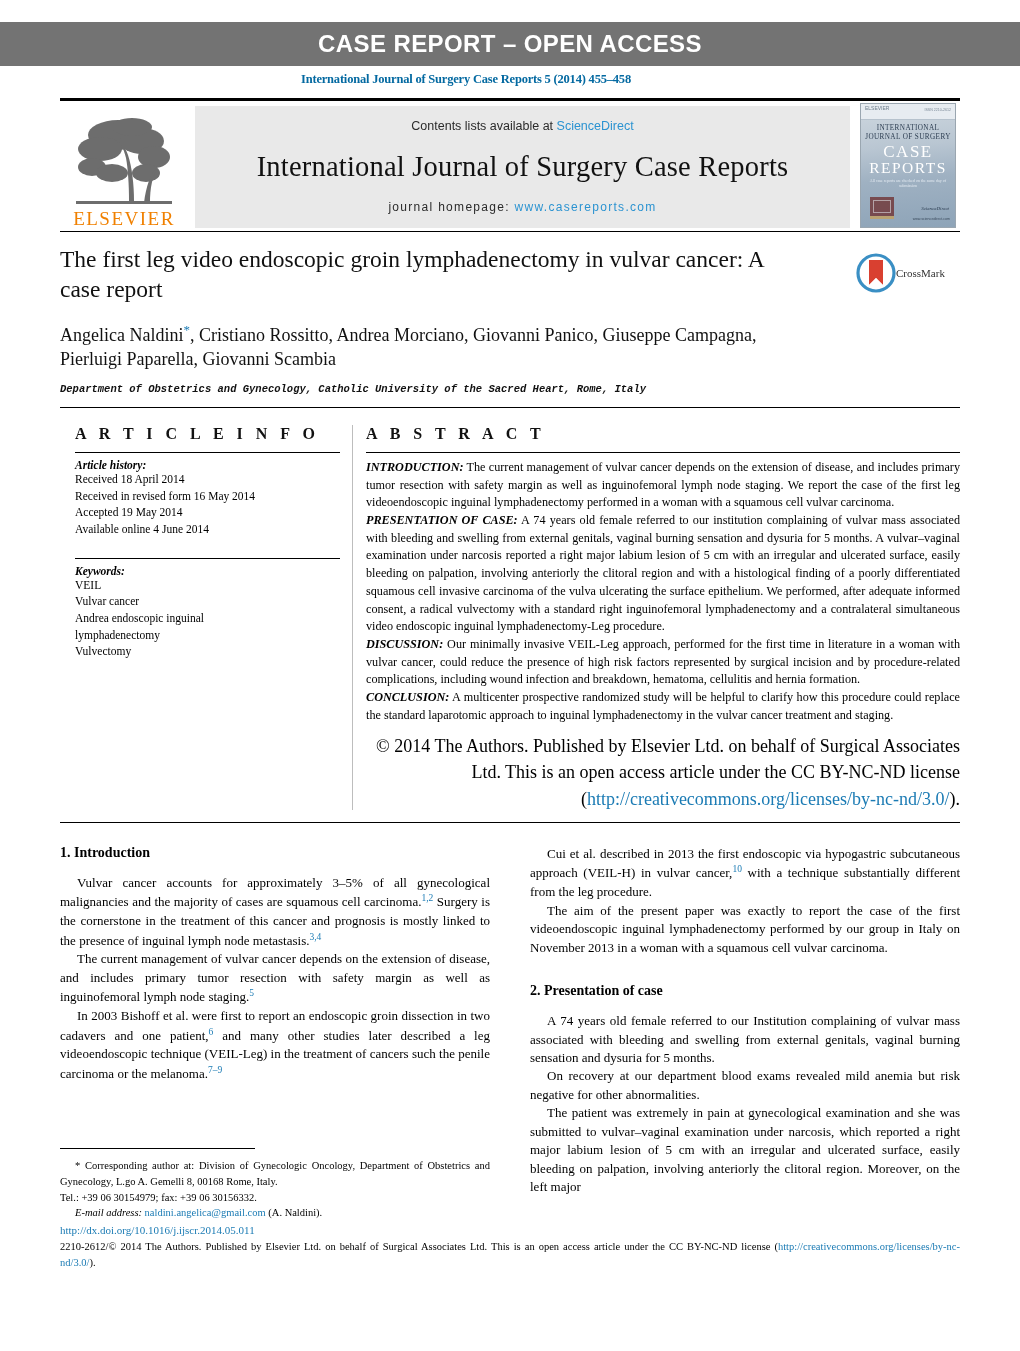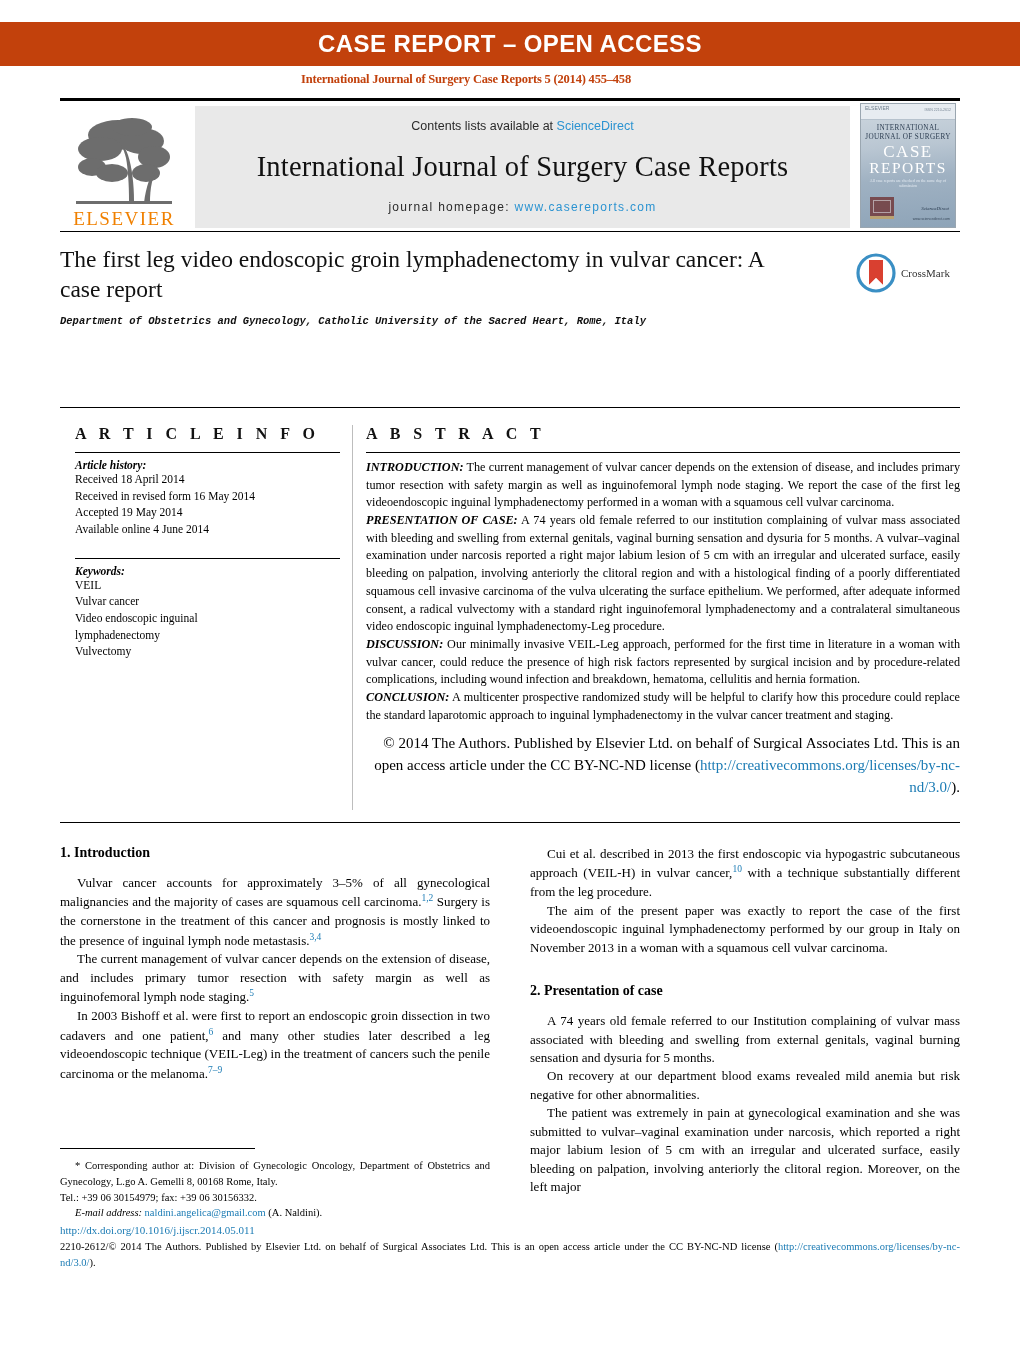--- a/index.html
+++ b/index.html
@@ -9,35 +9,35 @@
     background:#ffffff;
     font-family:"Liberation Serif", serif;
     color:#000;
     position:relative;
     overflow:hidden;
   }
 
   
   .band {
     position:absolute; left:0; top:22px; width:1020px; height:44px;
-    background:#c2410c;
+    background:#737373;
     display:flex; align-items:center; justify-content:center;
   }
   .band-text {
     font-family:"Liberation Sans", sans-serif;
     font-weight:bold; font-size:24px; letter-spacing:.4px;
     color:#ffffff;
   }
 
   
   .jref {
     position:absolute; left:0; top:72px; width:908px;
     text-align:center;
     font-family:"Liberation Serif", serif;
-    font-weight:bold; font-size:12.5px; color:#c2410c;
+    font-weight:bold; font-size:12.5px; color:#0369a1;
     letter-spacing:-0.2px;
     padding-left:24px;
   }
 
   
   .masthead {
     position:absolute; left:60px; top:98px; width:900px; height:134px;
   }
   .masthead-rule-top {
     position:absolute; left:0; top:0; width:900px; height:3px; background:#000;
@@ -140,21 +140,21 @@
     font-size:18px; line-height:1.35; margin:17px 0 0 0; width:760px; color:#111;
   }
   .authors .star { color:#1b7bb4; font-size:13px; vertical-align:super; }
   .affil {
     font-family:Liberation Mono, monospace;
     font-style:italic; font-weight:bold; font-size:10.5px;
     margin:11px 0 0 0; color:#111;
   }
   .crossmark {
     position:absolute; right:0; top:6px; width:104px; height:46px;
-    display:flex; align-items:center; gap:5px;
+    display:flex; align-items:center; 
   }
   .cm-mark { width:40px; height:40px; }
   .cm-text { font-family:"Liberation Serif", serif; font-size:11px; color:#333; }
 
   
   .infoRuleTop {
     position:absolute; left:60px; top:407px; width:900px; height:1px; background:#000;
   }
   .vdiv {
     position:absolute; left:352px; top:425px; width:1px; height:385px; background:#bdbdbd;
@@ -178,21 +178,21 @@
     font-family:"Liberation Serif", serif; font-size:11.5px; line-height:1.45; margin:0;
   }
   .info-gap { height:20px; }
 
   .abs-p {
     font-family:"Liberation Serif", serif; font-size:12.2px; line-height:1.45;
     text-align:justify; margin:0;
   }
   .abs-p .lbl { font-style:italic; font-weight:bold; }
   .abs-copy {
-    font-family:"Liberation Serif", serif; font-size:15px; line-height:1.45;
+    font-family:"Liberation Serif", serif; font-size:18px; line-height:1.45;
     text-align:right; margin:9px 0 0 0;
   }
   .lnk { color:#1b7bb4; }
 
   
   .bodyRule {
     position:absolute; left:60px; top:822px; width:900px; height:1px; background:#000;
   }
   .colL { position:absolute; left:60px; top:845px; width:430px; }
   .colR { position:absolute; left:530px; top:845px; width:430px; }
@@ -281,20 +281,21 @@
     <div class="cover-crest"></div>
     <div class="cover-sdlogo">ScienceDirect</div>
     <div class="cover-url">www.sciencedirect.com</div>
   </div>
 
   <div class="masthead-rule-bottom"></div>
 </div>
 
 <div class="titleblock">
   <h1 class="art-title">The first leg video endoscopic groin lymphadenectomy in vulvar cancer: A case report</h1>
+  <p class="authors"><span>Angelica Naldini</span><span class="star">*</span><span>, Cristiano Rossitto, Andrea Morciano, Giovanni Panico, Giuseppe Campagna, Pierluigi Paparella, Giovanni Scambia</span></p>
   <p class="affil">Department of Obstetrics and Gynecology, Catholic University of the Sacred Heart, Rome, Italy</p>
 
   <div class="crossmark">
     <svg class="cm-mark" viewBox="0 0 40 40">
       <circle cx="20" cy="20" r="18" fill="#ffffff" stroke="#3a8fc4" stroke-width="3.2"></circle>
       <circle cx="20" cy="20" r="14.5" fill="#ffffff"></circle>
       <path d="M13 7 H27 V32 L20 25 L13 32 Z" fill="#d94030"></path>
       <path d="M13 32 L20 25 L27 32 Z" fill="#ffffff"></path>
     </svg>
     <span class="cm-text">CrossMark</span>
@@ -310,21 +311,21 @@
   <p class="ital-lbl">Article history:</p>
   <p class="info-line">Received 18 April 2014</p>
   <p class="info-line">Received in revised form 16 May 2014</p>
   <p class="info-line">Accepted 19 May 2014</p>
   <p class="info-line">Available online 4 June 2014</p>
   <div class="info-gap"></div>
   <div class="hrule w265"></div>
   <p class="ital-lbl">Keywords:</p>
   <p class="info-line">VEIL</p>
   <p class="info-line">Vulvar cancer</p>
-  <p class="info-line">Video endoscopic inguinal</p>
+  <p class="info-line">Andrea endoscopic inguinal</p>
   <p class="info-line">lymphadenectomy</p>
   <p class="info-line">Vulvectomy</p>
 </div>
 
 <div class="absCol">
   <div class="sechead">A B S T R A C T</div>
   <div class="hrule w594"></div>
 
   <p class="abs-p"><span class="lbl">INTRODUCTION:</span><span> The current management of vulvar cancer depends on the extension of disease, and includes primary tumor resection with safety margin as well as inguinofemoral lymph node staging. We report the case of the first leg videoendoscopic inguinal lymphadenectomy performed in a woman with a squamous cell vulvar carcinoma.</span></p>
   <p class="abs-p"><span class="lbl">PRESENTATION OF CASE:</span><span> A 74 years old female referred to our institution complaining of vulvar mass associated with bleeding and swelling from external genitals, vaginal burning sensation and dysuria for 5 months. A vulvar–vaginal examination under narcosis reported a right major labium lesion of 5 cm with an irregular and ulcerated surface, easily bleeding on palpation, involving anteriorly the clitoral region and with a histological finding of a poorly differentiated squamous cell invasive carcinoma of the vulva ulcerating the surface epithelium. We performed, after adequate informed consent, a radical vulvectomy with a standard right inguinofemoral lymphadenectomy and a contralateral simultaneous video endoscopic inguinal lymphadenectomy-Leg procedure.</span></p>

